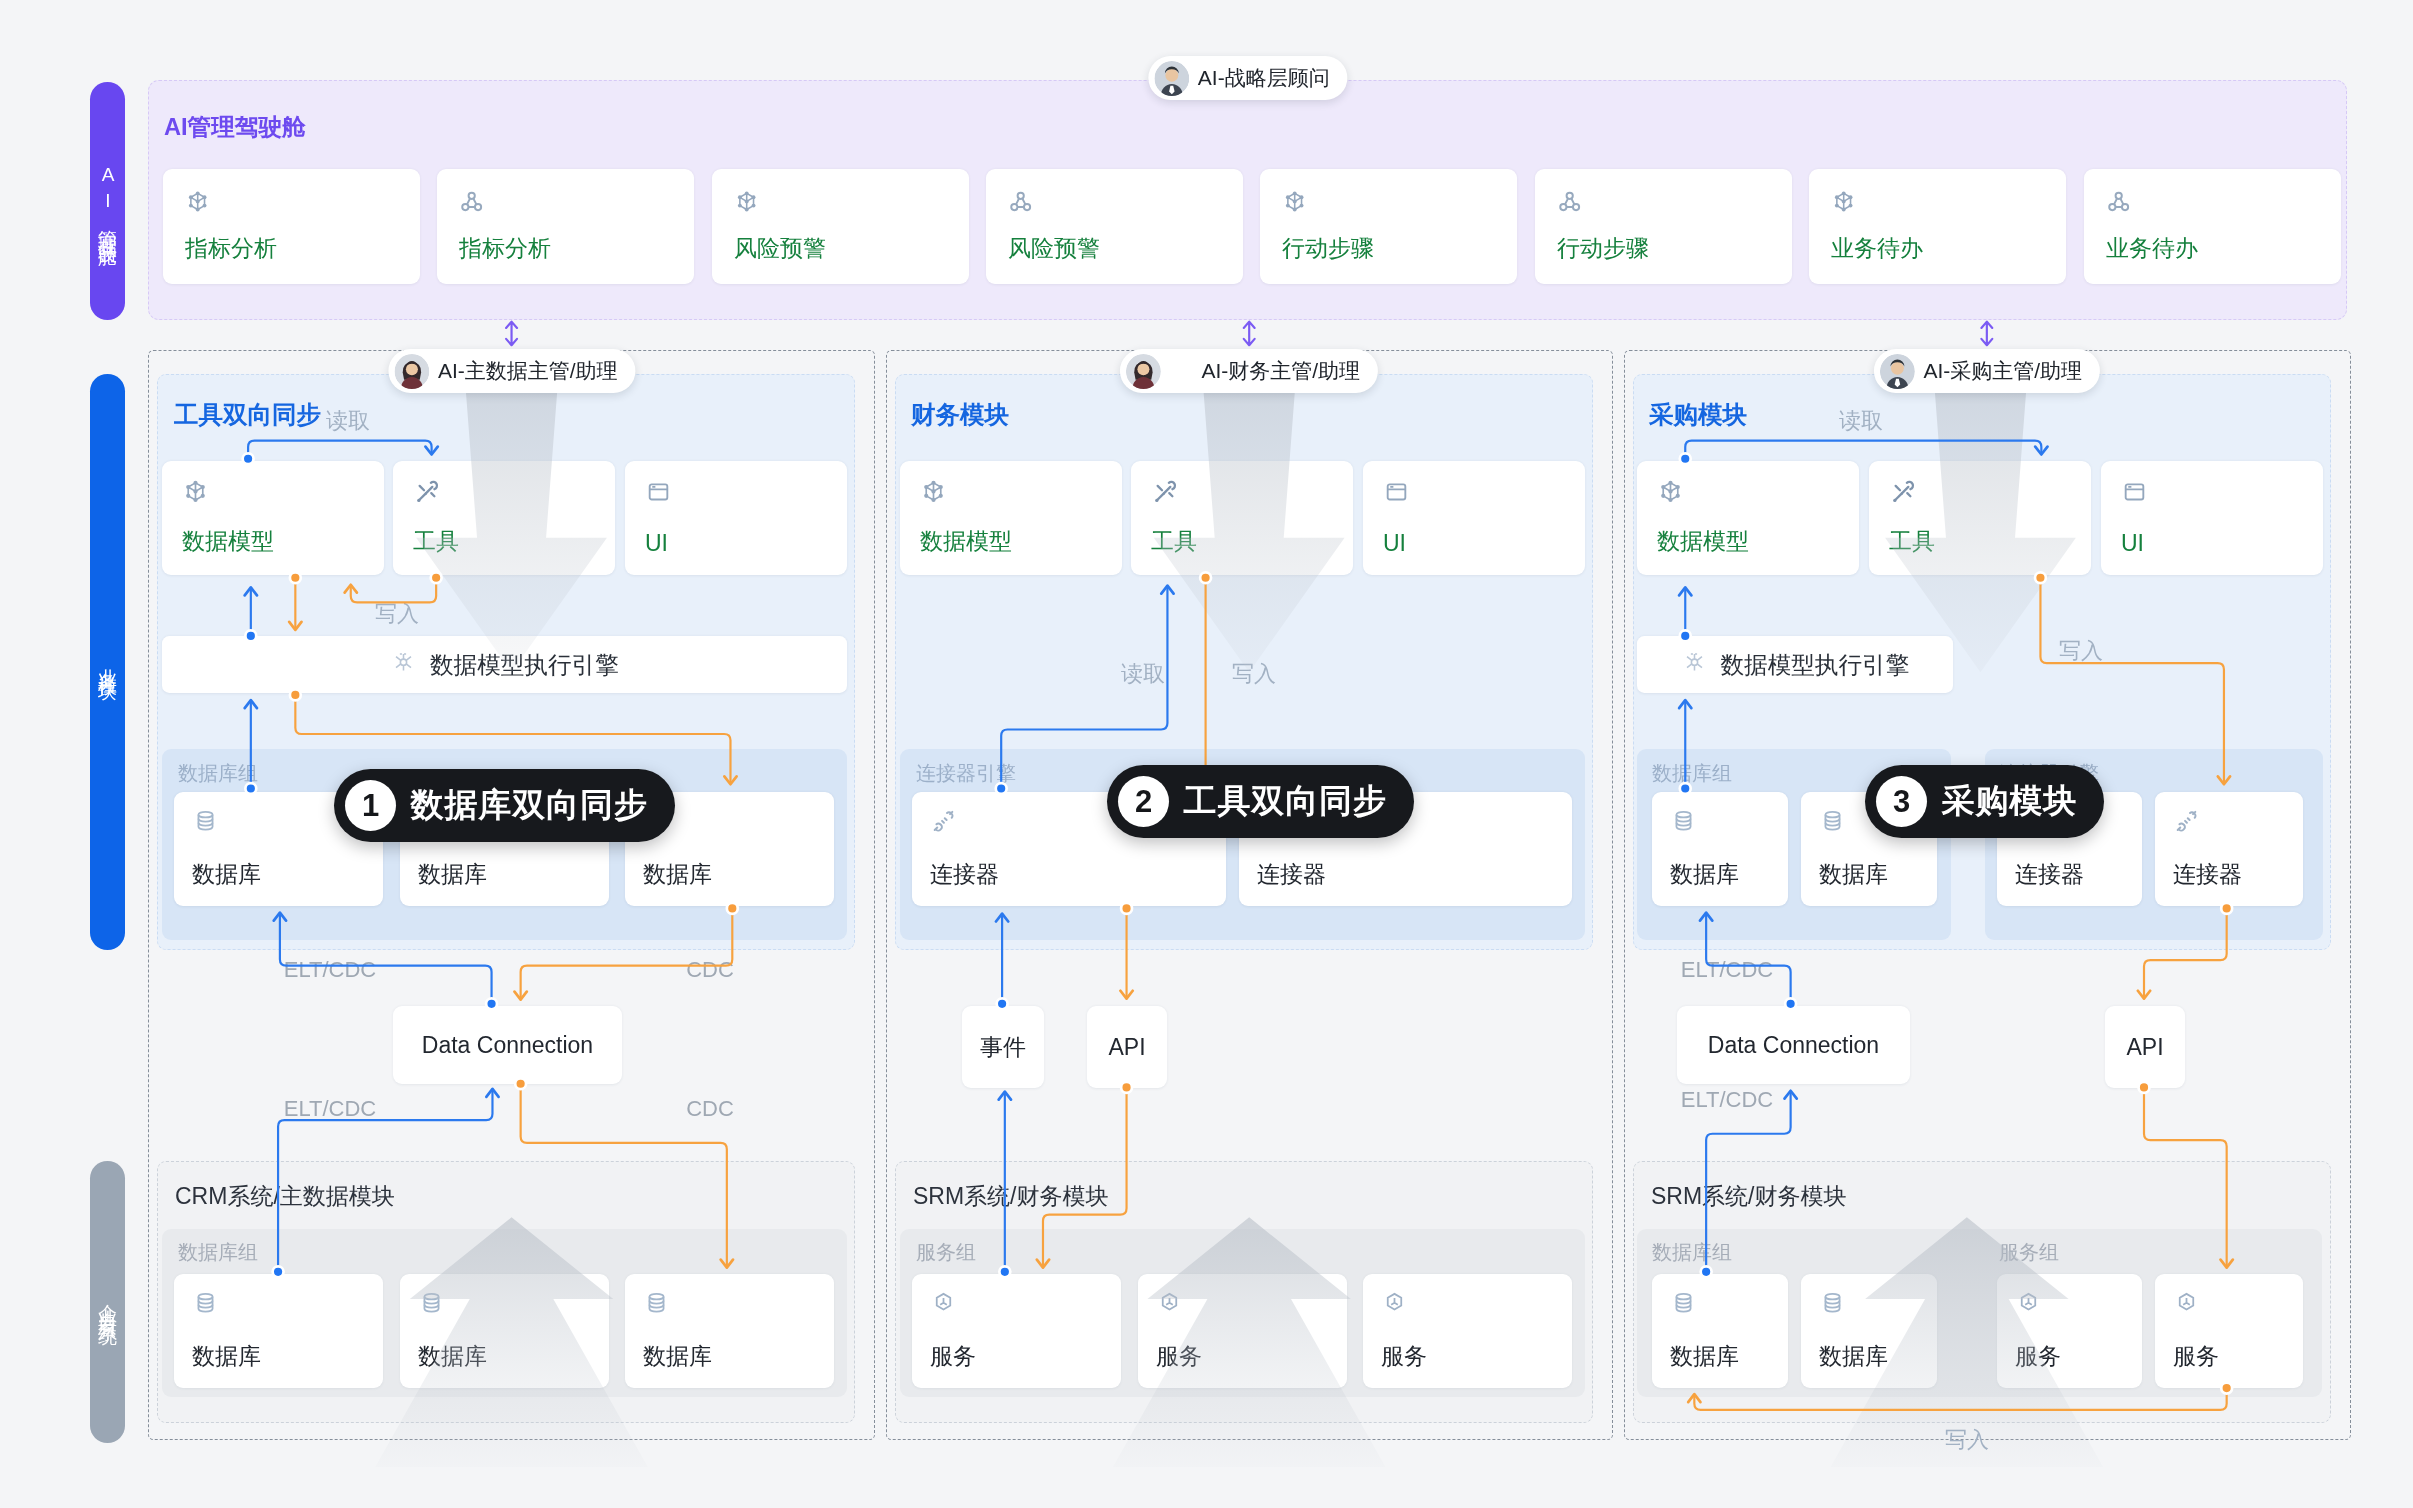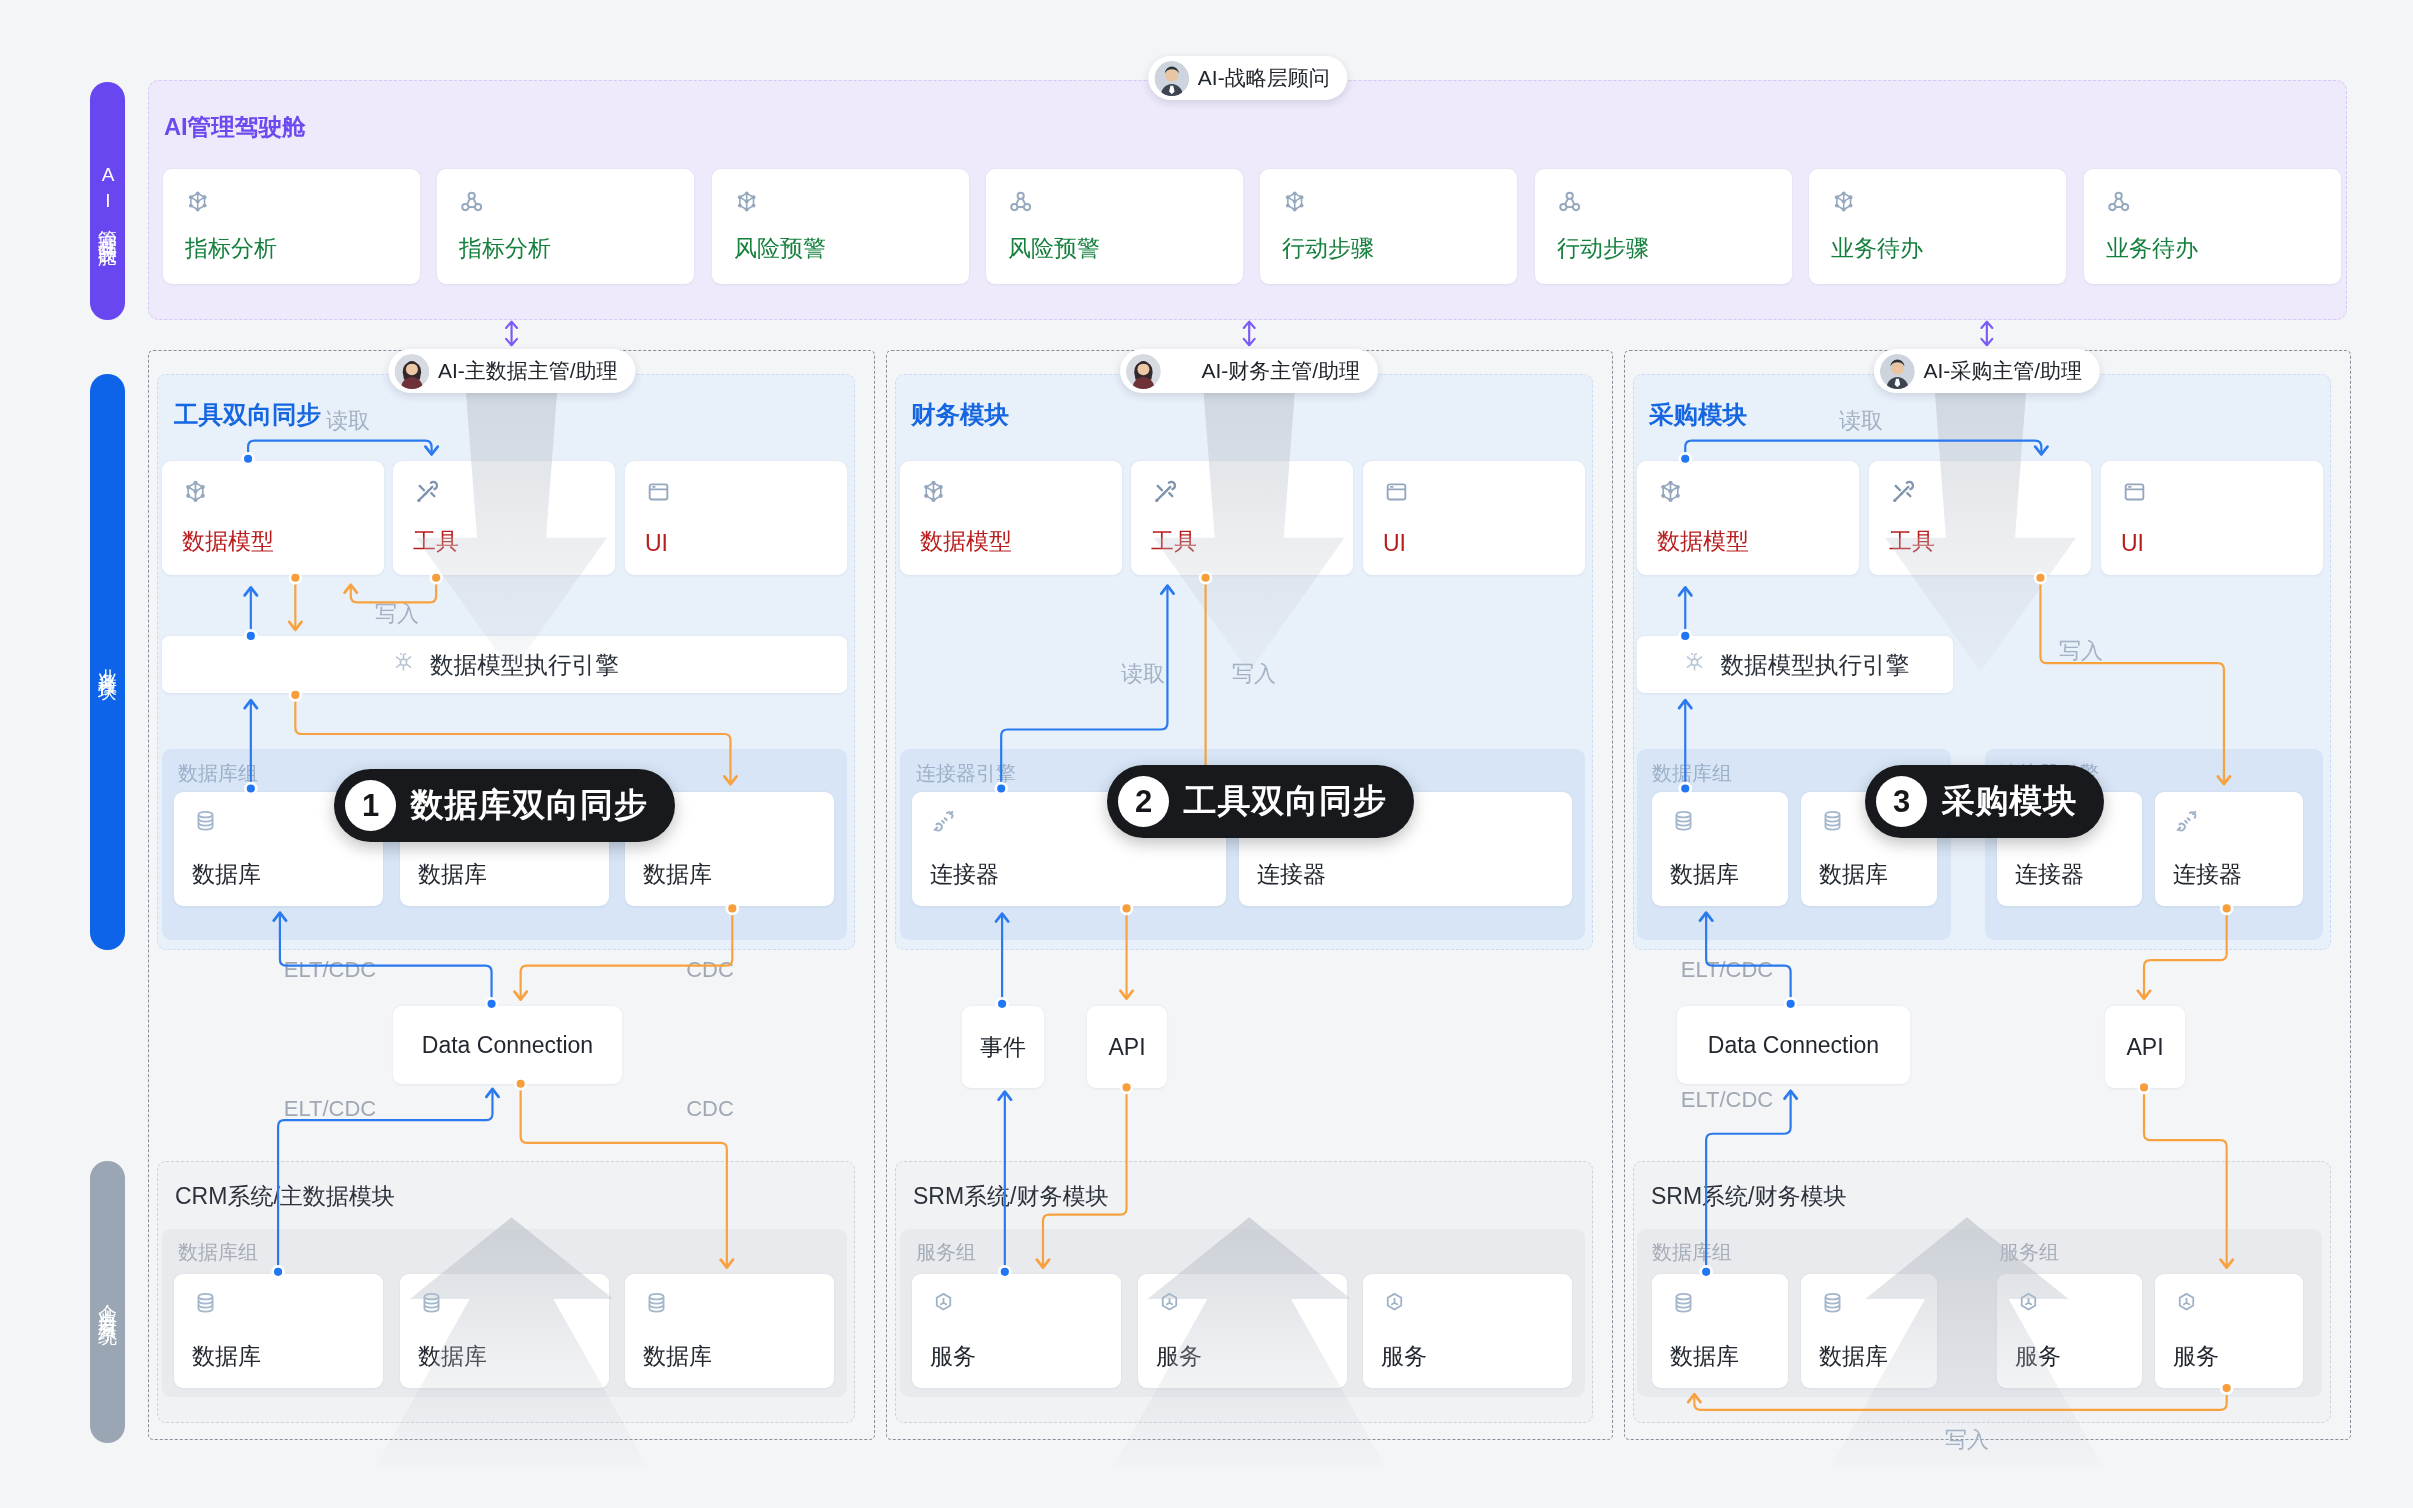--- a/index.html
+++ b/index.html
@@ -27,21 +27,21 @@
     box-shadow:0 0.9px 2.7px rgba(40,50,70,.07);
   }
   .kcard .ic{position:absolute;left:22px;top:20px;}
   .kcard .tx{position:absolute;left:22px;bottom:20px;font-size:23px;color:#15803d;}
   
   .colbox{position:absolute;top:350px;width:727px;height:1090px;border:1.8px dashed #858e9a;border-radius:5.5px;box-sizing:border-box;}
   .modpanel{position:absolute;top:374px;width:698px;height:576px;background:#e8f0fa;border:1.8px dashed #cadcf3;border-radius:9px;box-sizing:border-box;}
   .modheader{position:absolute;top:398px;font-size:24.5px;font-weight:700;color:#1566e0;}
   .card{position:absolute;background:#fff;border-radius:9px;box-shadow:0 0.9px 2.7px rgba(40,60,90,.08);}
   .card .ic{position:absolute;left:20px;top:18px;}
-  .card .tx{position:absolute;left:20px;bottom:18px;font-size:23px;color:#b91c1c;}
+  .card .tx{position:absolute;left:20px;bottom:18px;font-size:23px;color:#15803d;}
   .c-lg{width:222px;height:114px;top:461px;}
   .enginebar{
     position:absolute;top:636px;height:57px;background:#fff;border-radius:7.3px;
     box-shadow:0 0.9px 2.7px rgba(40,60,90,.08);display:flex;align-items:center;justify-content:center;gap:12.7px;
     font-size:23.6px;color:#2a3039;
   }
   .subpanel{position:absolute;background:#d7e5f6;border-radius:9px;}
   .subpanel-label{position:absolute;font-size:20px;color:#9cb0c9;}
   .gcard{position:absolute;top:792px;height:114px;background:#fff;border-radius:9px;box-shadow:0 0.9px 2.7px rgba(40,60,90,.08);}
   .gcard .ic{position:absolute;left:18px;top:16.4px;}

